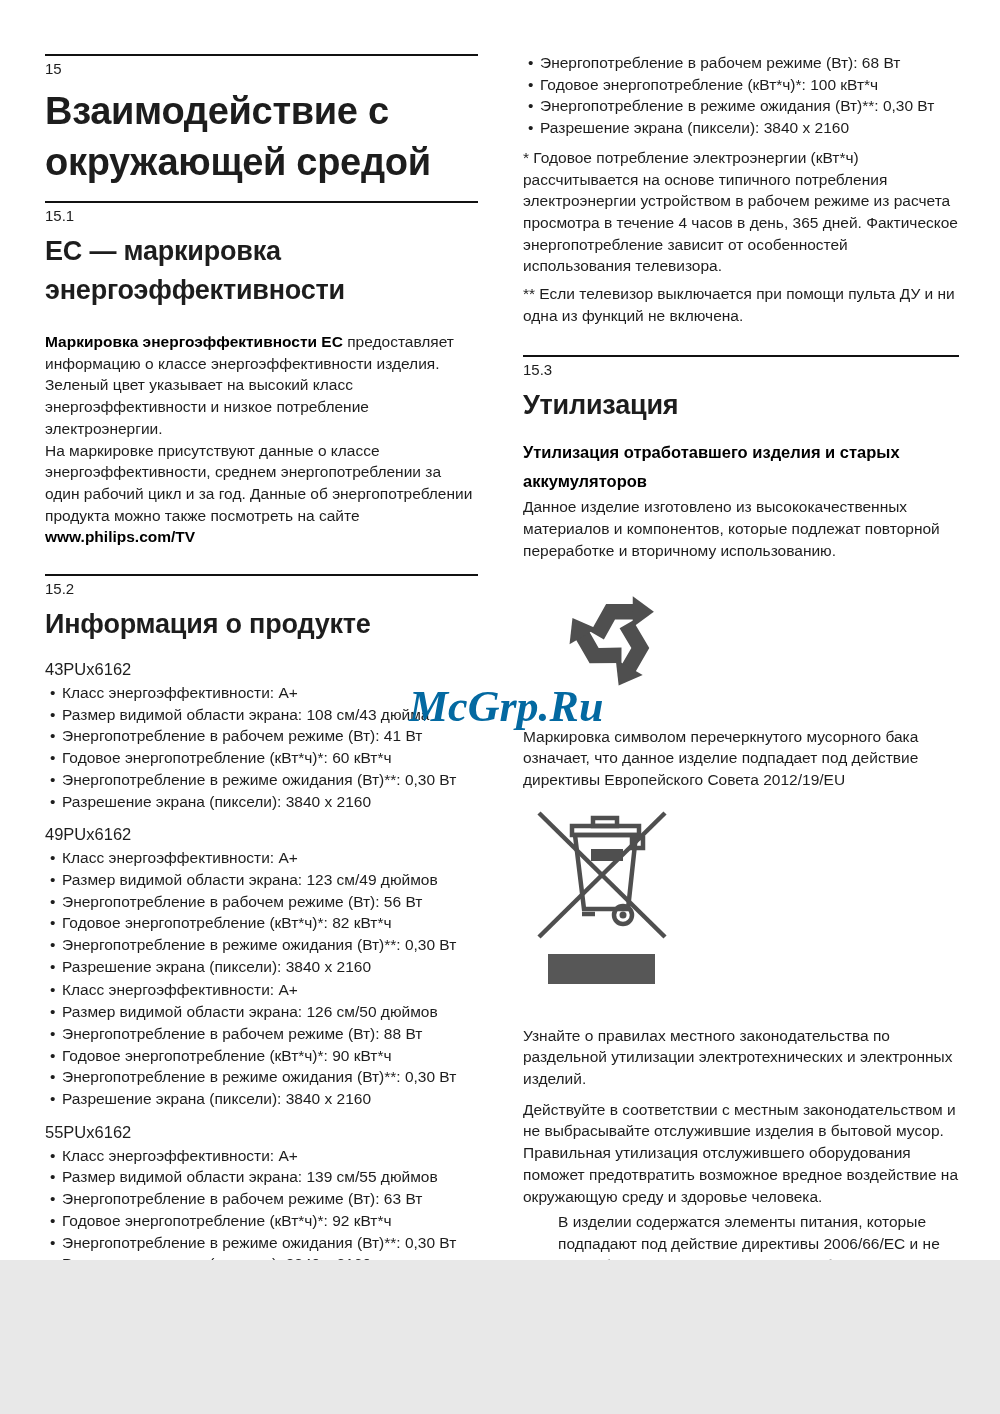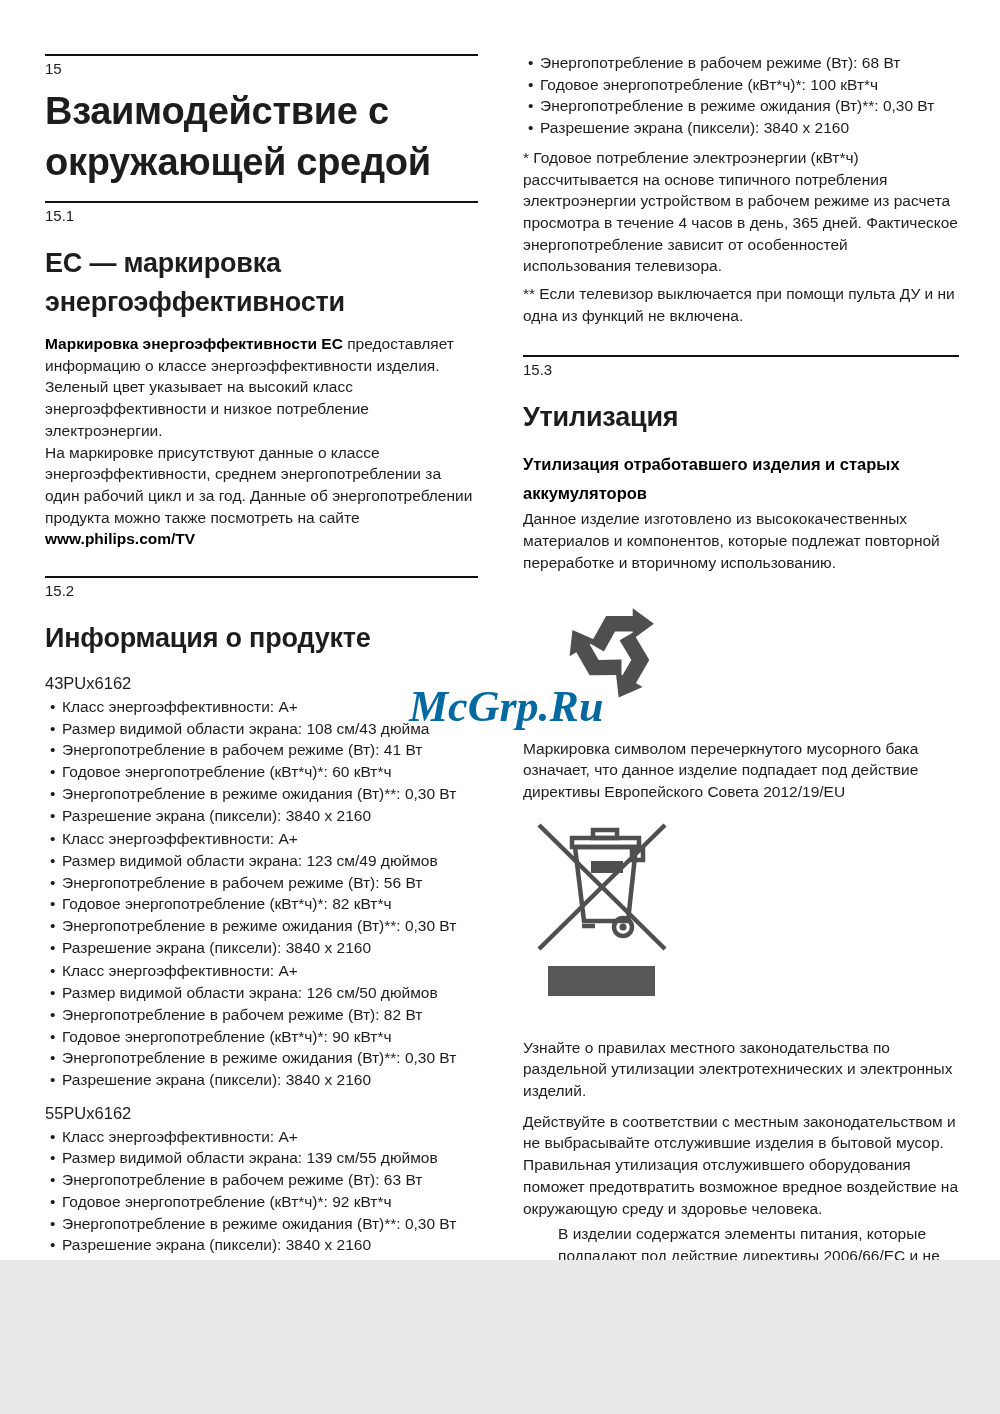--- a/index.html
+++ b/index.html
@@ -12,24 +12,24 @@
   .col-left{left:45px; width:433px;}
   .col-right{left:523px; width:436px;}
 
   .rule{border:none; border-top:2px solid #111; margin:0; height:0;}
   .rule-top{margin-top:54px;}
   .rule-152{margin-top:26px;}
   .rule-153{margin-top:29px;}
 
   .sec-num{font-size:15px; line-height:20px; margin-top:3px;}
   h1.chapter{font-size:38px; line-height:51px; font-weight:700; margin:7px 0 0; letter-spacing:-0.3px;}
-  h2.section{font-size:27px; line-height:39px; font-weight:700; margin:18px 0 0; letter-spacing:-0.2px;}
+  h2.section{font-size:27px; line-height:39px; font-weight:700; margin:6px 0 0; letter-spacing:-0.2px;}
 
   p{font-size:15.5px; line-height:21.7px; margin:0;}
-  .intro{margin-top:11px;}
+  .intro{margin-top:21px;}
   .gap-s{margin-top:6px;}
   .gap-note1{margin-top:8px;}
   .gap-p2{margin-top:32px;}
   .gap-p3{margin-top:33px;}
   .gap-p4{margin-top:9px;}
   .gap-p5{margin-top:4px;margin-left:35px;}
   strong{color:#000;}
 
   h3.product-name{font-size:16.5px; line-height:21px; font-weight:400; margin:12px 0 0;}
   h3.first{margin-top:15px;}
@@ -84,37 +84,38 @@
       <li>Класс энергоэффективности: A+</li>
           <li>Размер видимой области экрана: 108 см/43 дюйма</li>
           <li>Энергопотребление в рабочем режиме (Вт): 41 Вт</li>
           <li>Годовое энергопотребление (кВт*ч)*: 60 кВт*ч</li>
           <li>Энергопотребление в режиме ожидания (Вт)**: 0,30 Вт</li>
           <li>Разрешение экрана (пиксели): 3840 x 2160</li>
         </ul>
     </div>
 
     <div>
+      <h3 class="product-name">49PUx6162</h3>
       <ul class="specs">
 
       <li>Класс энергоэффективности: A+</li>
           <li>Размер видимой области экрана: 123 см/49 дюймов</li>
           <li>Энергопотребление в рабочем режиме (Вт): 56 Вт</li>
           <li>Годовое энергопотребление (кВт*ч)*: 82 кВт*ч</li>
           <li>Энергопотребление в режиме ожидания (Вт)**: 0,30 Вт</li>
           <li>Разрешение экрана (пиксели): 3840 x 2160</li>
         </ul>
     </div>
 
     <div>
       <ul class="specs">
 
       <li>Класс энергоэффективности: A+</li>
           <li>Размер видимой области экрана: 126 см/50 дюймов</li>
-          <li>Энергопотребление в рабочем режиме (Вт): 82 Вт</li>
+          <li>Энергопотребление в рабочем режиме (Вт): 88 Вт</li>
           <li>Годовое энергопотребление (кВт*ч)*: 90 кВт*ч</li>
           <li>Энергопотребление в режиме ожидания (Вт)**: 0,30 Вт</li>
           <li>Разрешение экрана (пиксели): 3840 x 2160</li>
         </ul>
     </div>
 
     <div>
       <h3 class="product-name">55PUx6162</h3>
       <ul class="specs">
 

